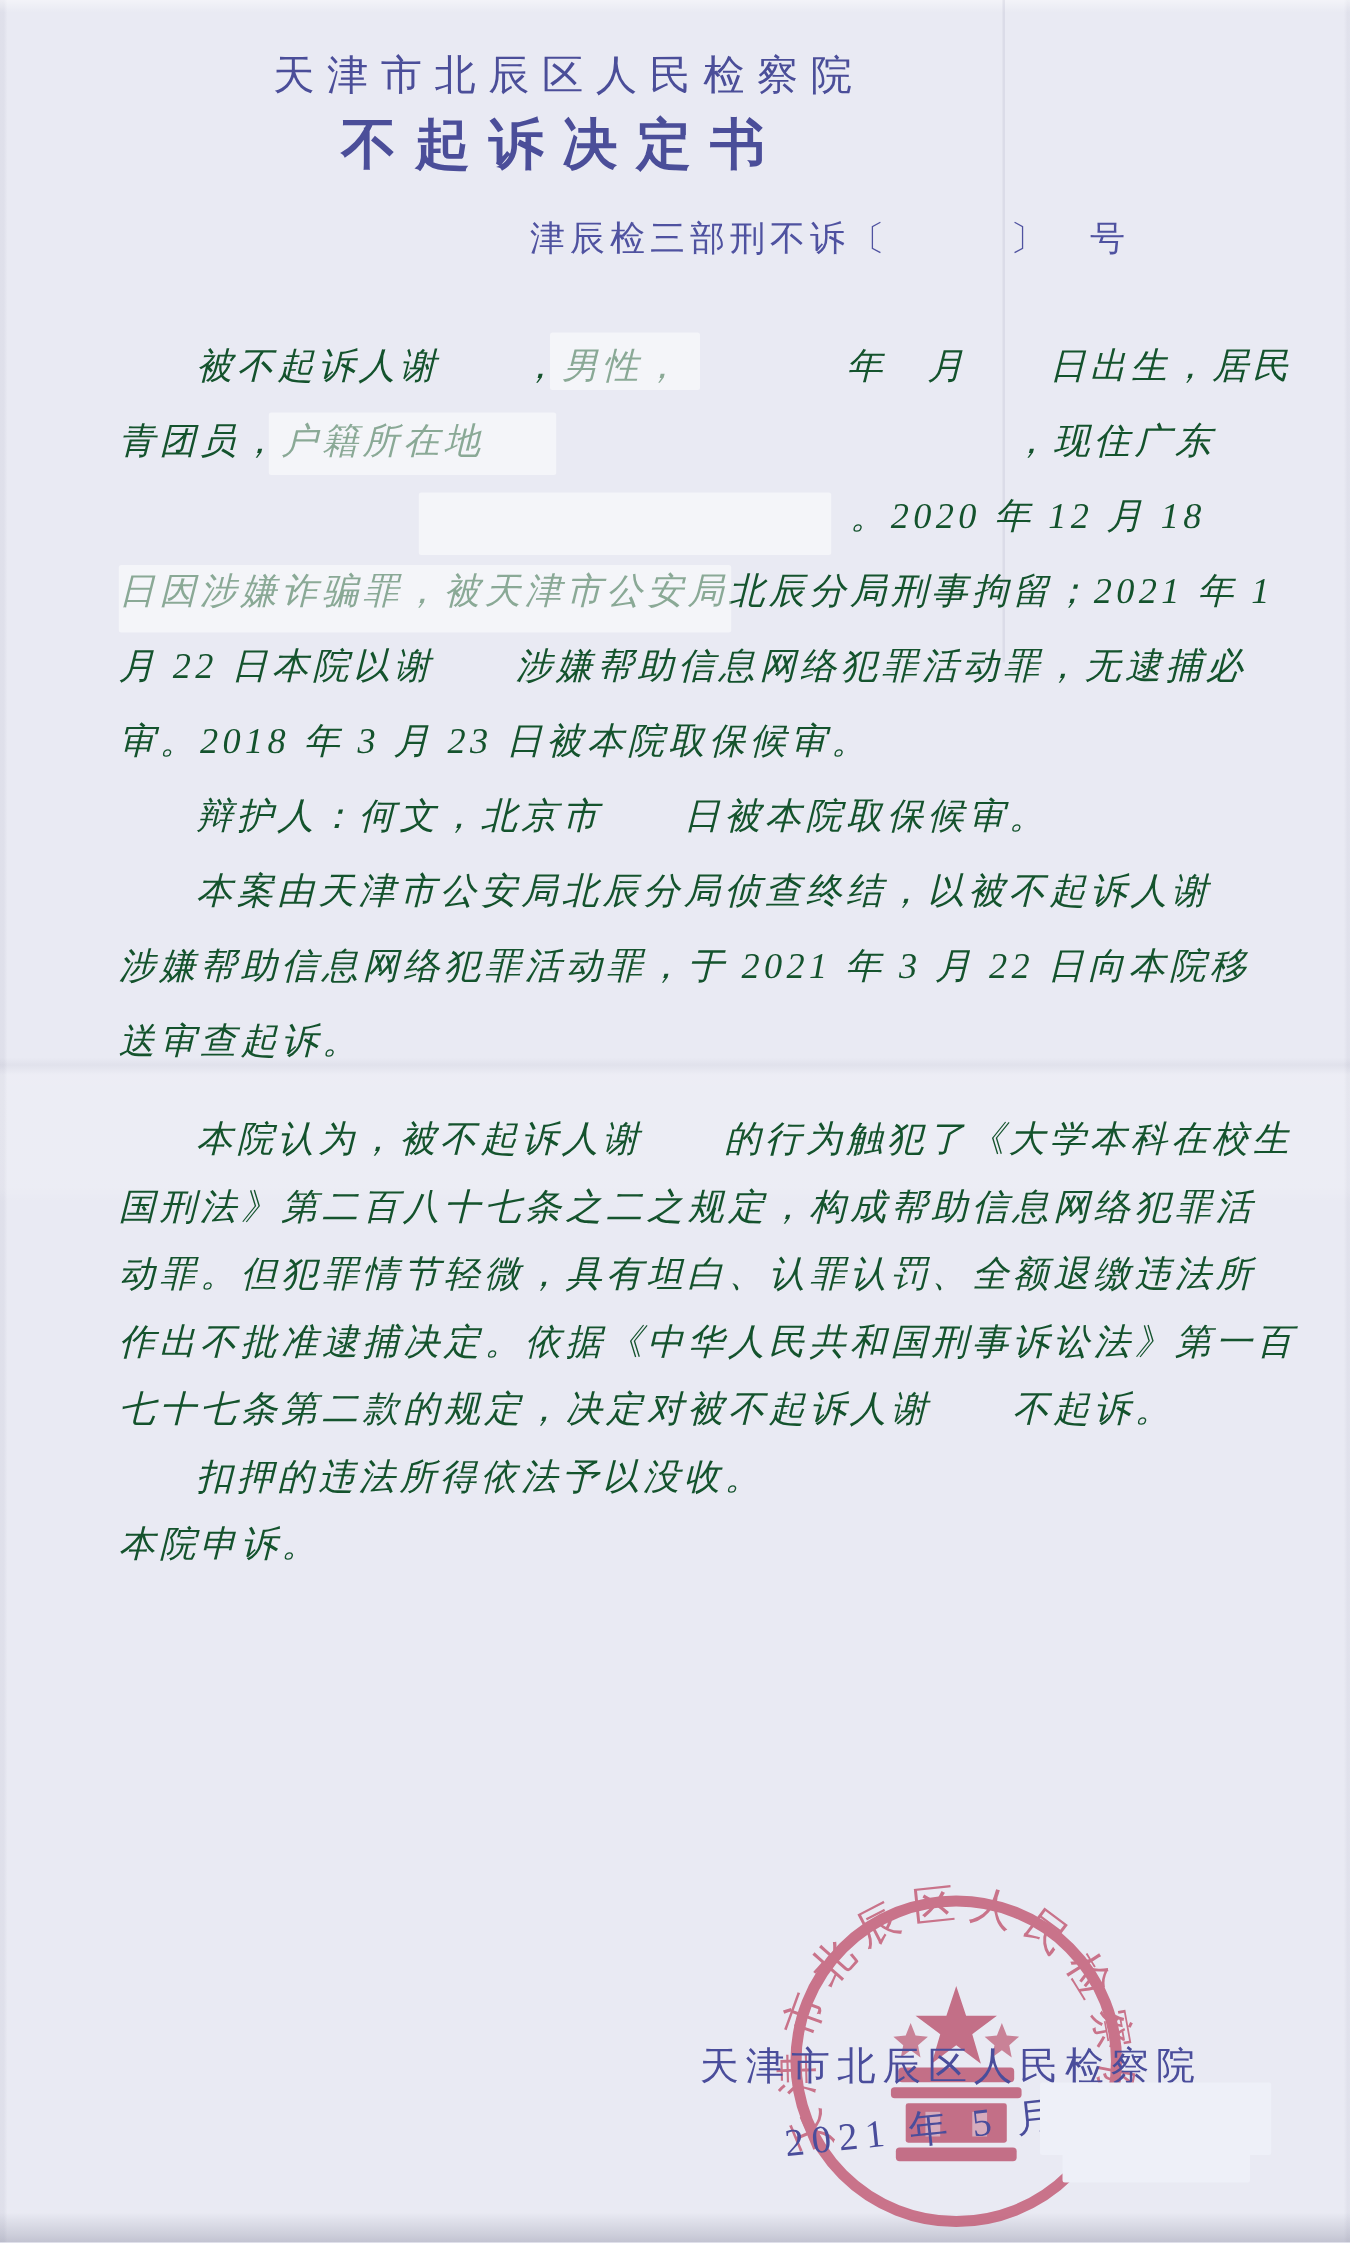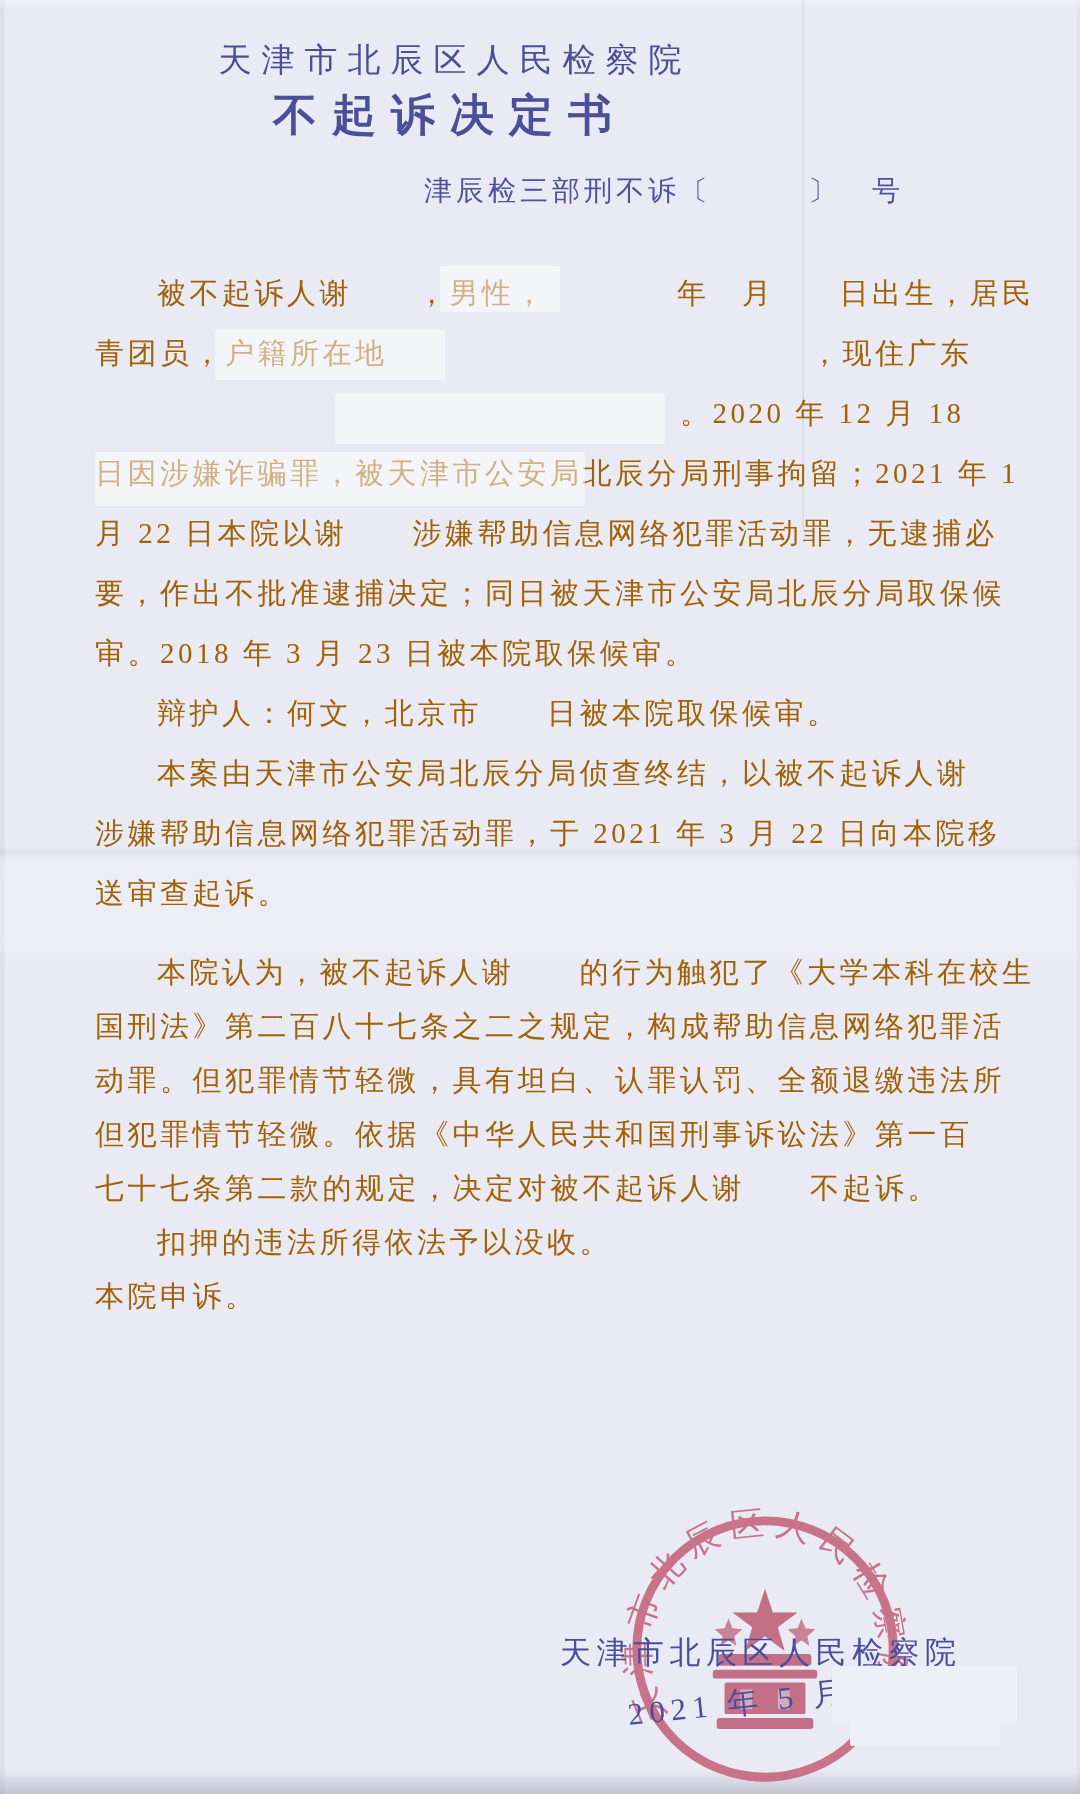--- a/index.html
+++ b/index.html
@@ -18,21 +18,21 @@
   }
   .fold-line{position:absolute;left:802px;top:0;width:2px;height:530px;
     background:rgba(100,100,140,.10);}
   .header{position:absolute;left:0;right:0;top:0;text-align:center;color:#4b4e99;}
   .org-title{position:absolute;left:-85px;right:85px;top:38px;
     font-size:33px;letter-spacing:10px;white-space:nowrap;text-align:center;}
   .doc-title{position:absolute;left:-90px;right:90px;top:86px;
     font-size:44px;letter-spacing:15px;font-weight:600;white-space:nowrap;text-align:center;}
   .doc-no{position:absolute;left:12px;right:176px;top:172px;
     font-size:28px;letter-spacing:4px;text-align:right;color:#4f52a0;white-space:nowrap;padding-left:28px;}
-  .doc-body{position:absolute;left:95px;right:88px;top:263px;color:#a16207;}
+  .doc-body{position:absolute;left:95px;right:88px;top:263px;color:#14532d;font-style:italic;}
   .line{height:60px;line-height:60px;font-size:29px;letter-spacing:3.5px;white-space:nowrap;}
   .line.lh2{height:54px;line-height:54px;}
   .line.indent{padding-left:62px;}
   .line.gap-before{margin-top:22px;}
   .redact{position:absolute;background:rgba(255,255,255,.5);border-radius:2px;}
   .redact.solid{background:#eef0f8;}
   .seal-wrap{position:absolute;left:620px;top:1508px;width:290px;height:286px;}
   .seal-wrap svg{display:block;width:100%;height:100%;opacity:.82;}
   .footer-sign{position:absolute;left:560px;top:1632px;
     font-size:31px;letter-spacing:5.5px;color:#4a4d9b;white-space:nowrap;z-index:3;}
@@ -53,30 +53,29 @@
   <div class="doc-title">不起诉决定书</div>
   <div class="doc-no">津辰检三部刑不诉〔　　　〕　号</div>
 </div>
 
 <div class="doc-body">
   <div class="line indent">被不起诉人谢　　，男性，　　　　年　月　　日出生，居民</div>
   <div class="line">青团员，户籍所在地　　　　　　　　　　　　　，现住广东</div>
   <div class="line">　　　　　　　　　　　　　　　　　　。2020 年 12 月 18</div>
   <div class="line">日因涉嫌诈骗罪，被天津市公安局北辰分局刑事拘留；2021 年 1</div>
   <div class="line">月 22 日本院以谢　　涉嫌帮助信息网络犯罪活动罪，无逮捕必</div>
-  <div class="line">要，作出不批准逮捕决定；同日被天津市公安局北辰分局取保候</div>
   <div class="line">审。2018 年 3 月 23 日被本院取保候审。</div>
   <div class="line indent">辩护人：何文，北京市　　日被本院取保候审。</div>
   <div class="line indent">本案由天津市公安局北辰分局侦查终结，以被不起诉人谢</div>
   <div class="line">涉嫌帮助信息网络犯罪活动罪，于 2021 年 3 月 22 日向本院移</div>
   <div class="line">送审查起诉。</div>
   <div class="line lh2 indent gap-before">本院认为，被不起诉人谢　　的行为触犯了《大学本科在校生</div>
   <div class="line lh2">国刑法》第二百八十七条之二之规定，构成帮助信息网络犯罪活</div>
   <div class="line lh2">动罪。但犯罪情节轻微，具有坦白、认罪认罚、全额退缴违法所</div>
-  <div class="line lh2">但犯罪情节轻微。依据《中华人民共和国刑事诉讼法》第一百</div>
+  <div class="line lh2">作出不批准逮捕决定。依据《中华人民共和国刑事诉讼法》第一百</div>
   <div class="line lh2">七十七条第二款的规定，决定对被不起诉人谢　　不起诉。</div>
   <div class="line lh2 indent">扣押的违法所得依法予以没收。</div>
   <div class="line lh2">本院申诉。</div>
 </div>
 
 <div class="redact" style="left:440px;top:266px;width:120px;height:46px;"></div>
 <div class="redact" style="left:215px;top:330px;width:230px;height:50px;"></div>
 <div class="redact" style="left:335px;top:394px;width:330px;height:50px;"></div>
 <div class="redact" style="left:95px;top:452px;width:490px;height:54px;"></div>
 

